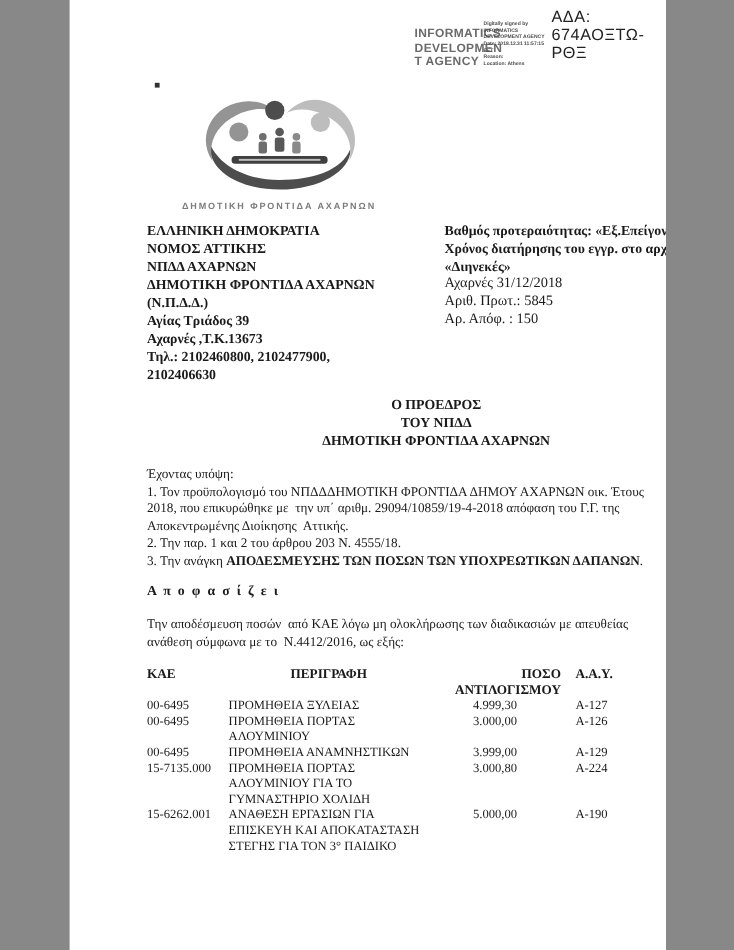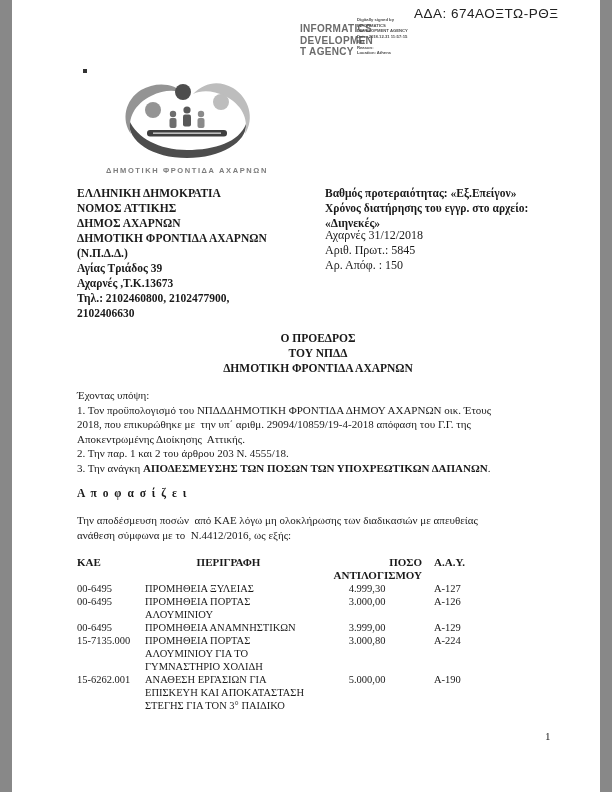--- a/index.html
+++ b/index.html
@@ -1,17 +1,17 @@
 <!DOCTYPE html>
 <html><head>
 <meta charset="utf-8">
 <style>
   html,body{margin:0;padding:0;background:#888;}
   .page{
-    position:relative;width:588px;height:792px;background:#ffffff;
+    position:relative;width:497px;height:792px;background:#ffffff;
     margin:0 auto;overflow:hidden;
     font-family:"Liberation Serif", serif;color:#1a1a1a;
   }
   .abs{position:absolute;}
   .pre{white-space:pre-wrap;}
 
   
   .ada{
     left:402px;top:6px;
     font-family:"Liberation Sans", sans-serif;
@@ -109,21 +109,21 @@
 
       <rect x="40" y="54" width="80" height="6.5" rx="3" fill="#3f3f3f"></rect>
       <rect x="46" y="56.4" width="68" height="1.6" fill="#bfbfbf"></rect>
     </svg>
     <div class="logo-caption">ΔΗΜΟΤΙΚΗ ΦΡΟΝΤΙΔΑ ΑΧΑΡΝΩΝ</div>
   </div>
 
   <div class="abs sender">
     <div>ΕΛΛΗΝΙΚΗ ΔΗΜΟΚΡΑΤΙΑ</div>
     <div>ΝΟΜΟΣ ΑΤΤΙΚΗΣ</div>
-    <div>ΔΗΜΟΣ ΑΧΑΡΝΩΝ</div>
+    <div>ΝΠΔΔ ΑΧΑΡΝΩΝ</div>
     <div>ΔΗΜΟΤΙΚΗ ΦΡΟΝΤΙΔΑ ΑΧΑΡΝΩΝ</div>
     <div>(Ν.Π.Δ.Δ.)</div>
     <div>Αγίας Τριάδος 39</div>
     <div>Αχαρνές ,Τ.Κ.13673</div>
     <div>Τηλ.: 2102460800, 2102477900,</div>
     <div>2102406630</div>
   </div>
 
   <div class="abs meta">
     <div>Βαθμός προτεραιότητας: «Εξ.Επείγον»</div>

